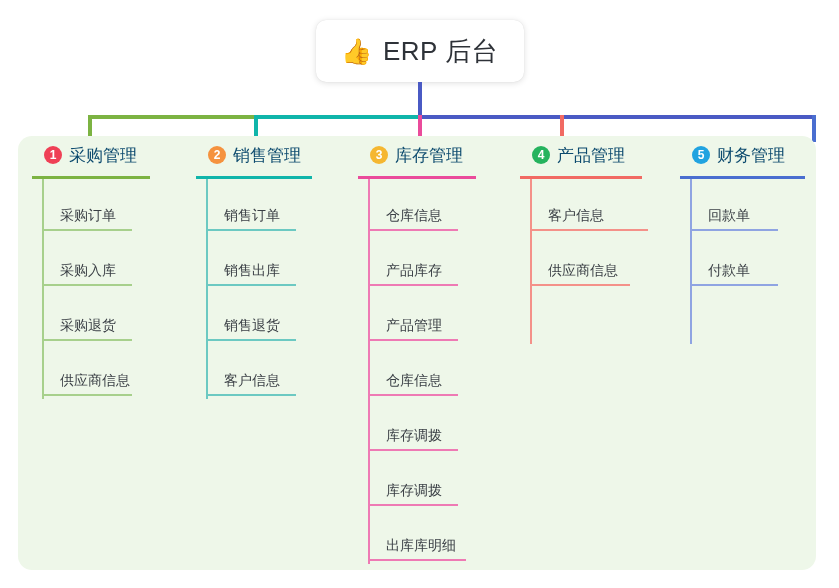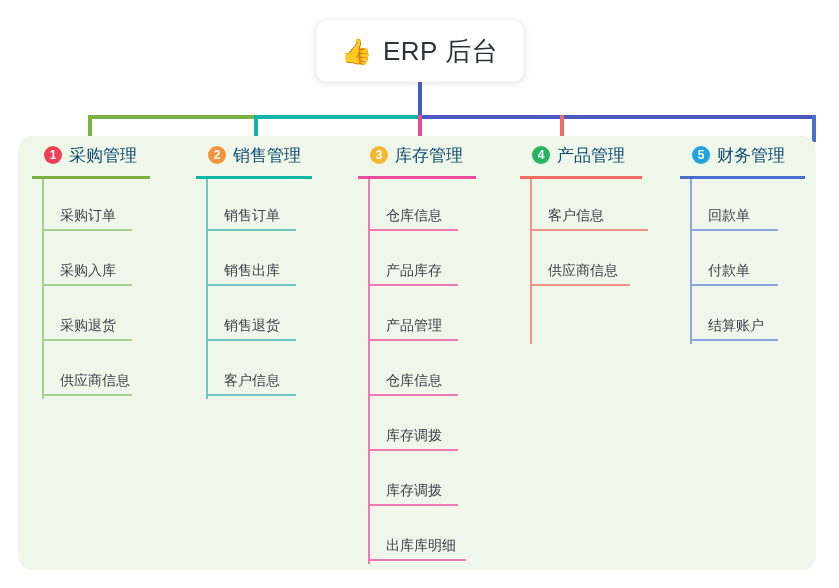--- a/index.html
+++ b/index.html
@@ -306,19 +306,15 @@
       <div class="branch-body">
         <div class="spine" style="background: rgb(143, 164, 226); height: 165px;"></div>
         <div class="leaf">
           <span class="leaf-label">回款单</span>
           <div class="leaf-rule" style="background: rgb(143, 164, 226);"></div>
         </div>
         <div class="leaf">
           <span class="leaf-label">付款单</span>
           <div class="leaf-rule" style="background: rgb(143, 164, 226);"></div>
         </div>
-        <div class="leaf">
-          <span class="leaf-label">结算账户</span>
-          <div class="leaf-rule" style="background: rgb(143, 164, 226);"></div>
-        </div>
       </div>
     </div>
   </div>
 
 </body></html>

